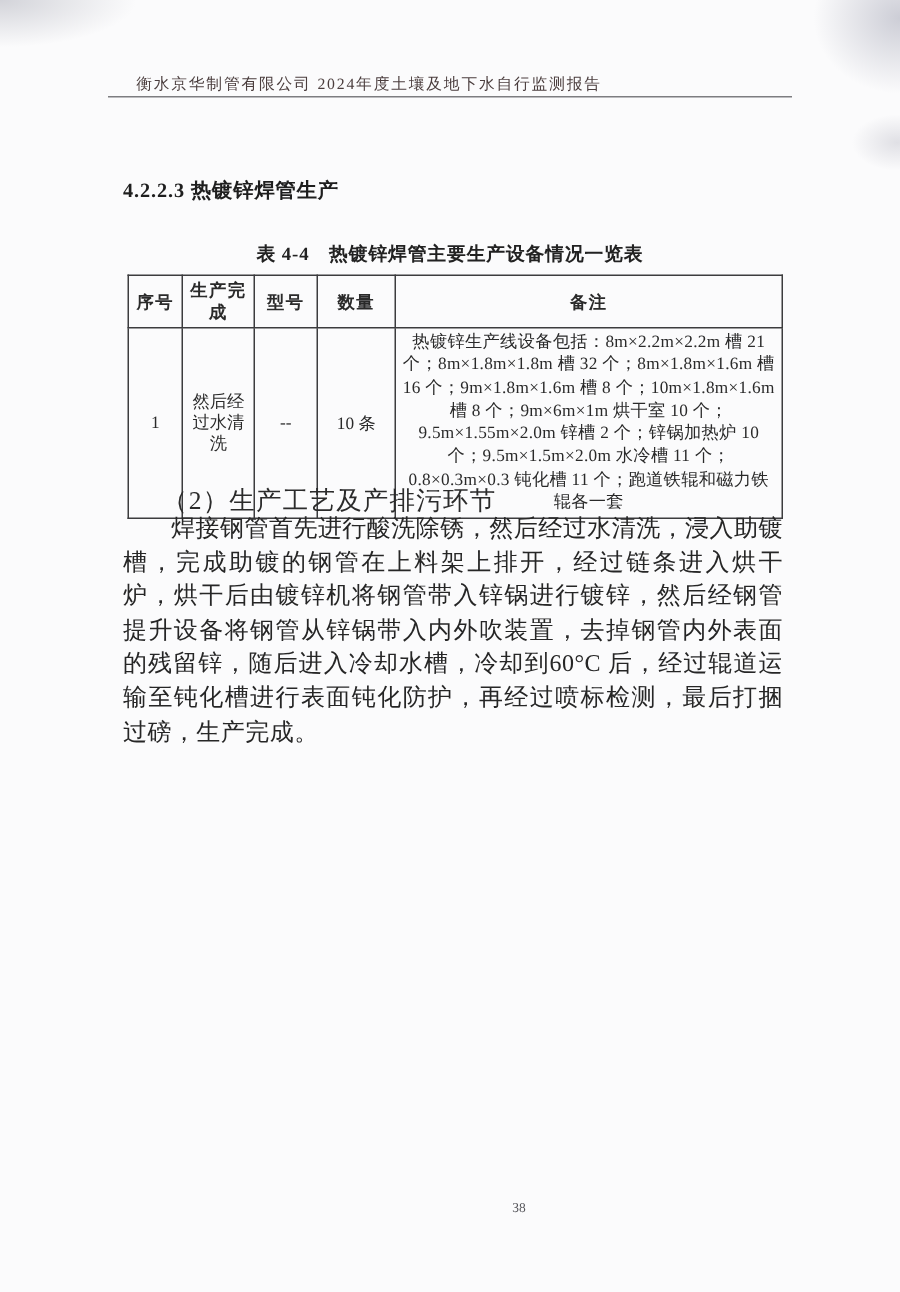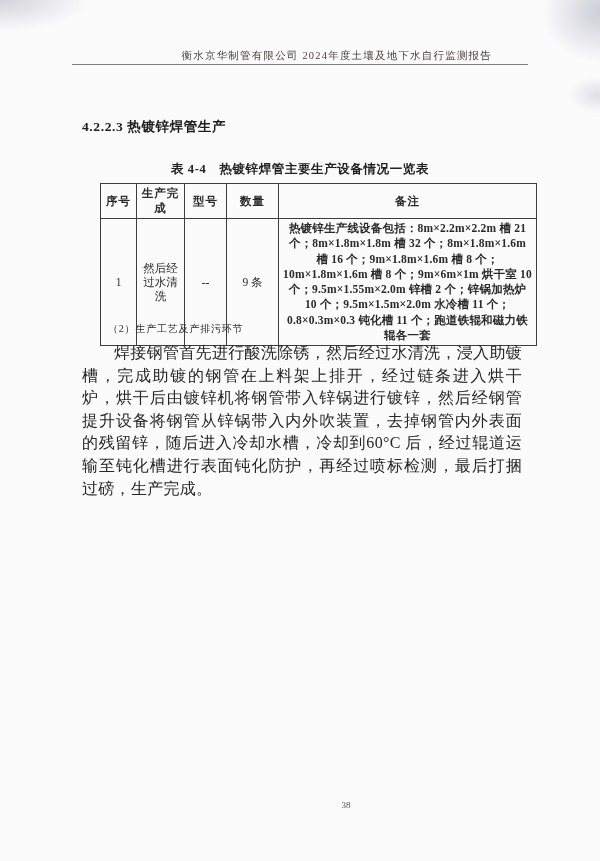--- a/index.html
+++ b/index.html
@@ -14,21 +14,21 @@
     position:relative;
     width:600px;height:861px;
     background:
       radial-gradient(ellipse 130px 45px at 0px 0px, rgba(150,152,165,0.40), rgba(150,152,165,0) 70%),
       radial-gradient(ellipse 80px 70px at 600px 12px, rgba(148,150,168,0.45), rgba(148,150,168,0) 72%),
       radial-gradient(ellipse 40px 25px at 598px 95px, rgba(160,160,175,0.30), rgba(160,160,175,0) 75%),
       #fbfbfc;
   }
   .doc-header{
     position:absolute;top:49px;left:0;width:492px;
-    text-align:right;
+    text-align:center;
     font-size:10.5px;letter-spacing:1.2px;
     color:#4b3e3e;
   }
   .header-rule{
     position:absolute;top:64px;left:72px;width:456px;height:0;
     border-top:1.6px solid #7d7d80;
   }
   .sec-heading{
     position:absolute;top:103px;left:82px;
     font-size:13.5px;font-weight:bold;letter-spacing:0.6px;
@@ -39,21 +39,21 @@
     position:absolute;top:135px;left:108px;
     font-size:13px;letter-spacing:0.8px;color:#303030;
   }
   .table-caption{
     position:absolute;top:161px;left:0;width:600px;
     text-align:center;
     font-size:12.5px;font-weight:bold;letter-spacing:0.6px;
     color:#222;
   }
   table.equip{
-    position:absolute;top:183px;left:100px;
+    position:absolute;top:183px;left:85px;
     width:436px;
     border-collapse:collapse;
     table-layout:fixed;
   }
   table.equip th, table.equip td{
     border:1.2px solid #3c3c3e;
     padding:2px 3px;
     font-size:11.5px;
     color:#2a2a2a;
     text-align:center;
@@ -68,26 +68,25 @@
   col.c-name{width:48px;}
   col.c-model{width:42px;}
   col.c-qty{width:52px;}
   col.c-remark{width:258px;}
   td.remark{
     text-align:left;
     font-size:10.8px;
     line-height:15.3px;
     padding:3px 7px 4px 7px;
     letter-spacing:0.2px;
-    font-weight:bold;
   }
   td.name-cell{line-height:14px;padding:2px 5px;}
   .sub-item-2{
     position:absolute;top:322px;left:108px;
-    font-size:10px;letter-spacing:0.8px;color:#2b2b2b;
+    font-size:17px;letter-spacing:0.8px;color:#2b2b2b;
   }
   .process-paragraph{
     position:absolute;top:342px;left:82px;width:440px;
     font-size:16px;
     line-height:22.6px;
     text-align:justify;
     text-indent:2em;
     letter-spacing:0.3px;
     color:#262626;
   }
@@ -126,21 +125,21 @@
         <th>型号</th>
         <th>数量</th>
         <th>备注</th>
       </tr>
     </thead>
     <tbody>
       <tr>
         <td>1</td>
         <td class="name-cell">然后经过水清洗</td>
         <td>--</td>
-        <td>9 条</td>
+        <td>10 条</td>
         <td class="remark">热镀锌生产线设备包括：8m×2.2m×2.2m 槽 21 个；8m×1.8m×1.8m 槽 32 个；8m×1.8m×1.6m 槽 16 个；9m×1.8m×1.6m 槽 8 个；10m×1.8m×1.6m 槽 8 个；9m×6m×1m 烘干室 10 个；9.5m×1.55m×2.0m 锌槽 2 个；锌锅加热炉 10 个；9.5m×1.5m×2.0m 水冷槽 11 个；0.8×0.3m×0.3 钝化槽 11 个；跑道铁辊和磁力铁辊各一套</td>
       </tr>
     </tbody>
   </table>
 
   <div class="sub-item-2">（2）生产工艺及产排污环节</div>
 
   <div class="process-paragraph">焊接钢管首先进行酸洗除锈，然后经过水清洗，浸入助镀槽，完成助镀的钢管在上料架上排开，经过链条进入烘干炉，烘干后由镀锌机将钢管带入锌锅进行镀锌，然后经钢管提升设备将钢管从锌锅带入内外吹装置，去掉钢管内外表面的残留锌，随后进入冷却水槽，冷却到60°C 后，经过辊道运输至钝化槽进行表面钝化防护，再经过喷标检测，最后打捆过磅，生产完成。</div>
 
   <div class="page-number">38</div>

